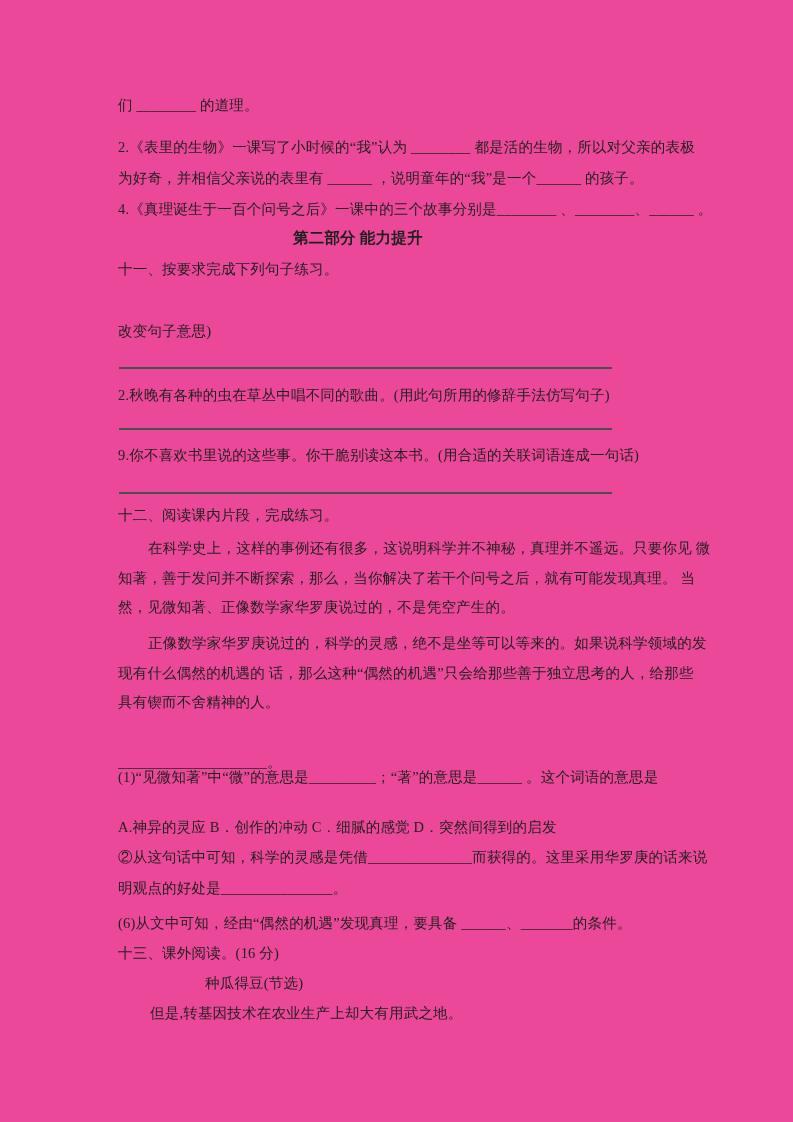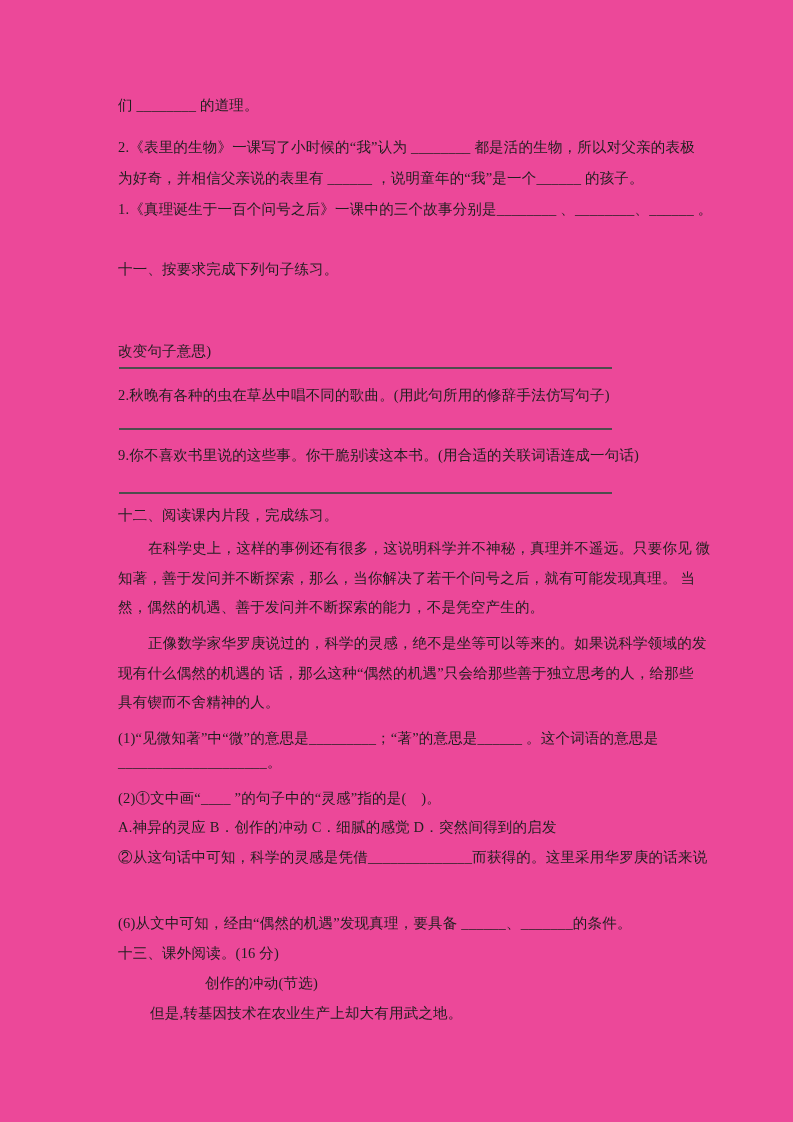--- a/index.html
+++ b/index.html
@@ -43,44 +43,45 @@
 </style>
 </head>
 <body>
 
 <div class="page">
   <div class="doc">
 
     <div class="ln" style="top:90px">们 ________ 的道理。</div>
     <div class="ln" style="top:132px">2.《表里的生物》一课写了小时候的“我”认为 ________ 都是活的生物，所以对父亲的表极</div>
     <div class="ln" style="top:163px">为好奇，并相信父亲说的表里有 ______ ，说明童年的“我”是一个______ 的孩子。</div>
-    <div class="ln" style="top:194px">1.《真理诞生于一百个问号之后》一课中的三个故事分别是________ 、________、______ 。</div>
+    <div class="ln" style="top:194px">4.《真理诞生于一百个问号之后》一课中的三个故事分别是________ 、________、______ 。</div>
 
+    <div class="ln heading" style="top:223px; left:175px">第二部分 能力提升</div>
 
     <div class="ln" style="top:254px">十一、按要求完成下列句子练习。</div>
-    <div class="ln" style="top:336px">改变句子意思)</div>
+    <div class="ln" style="top:316px">改变句子意思)</div>
     <div class="rule" style="top:367px"></div>
     <div class="ln" style="top:380px">2.秋晚有各种的虫在草丛中唱不同的歌曲。(用此句所用的修辞手法仿写句子)</div>
     <div class="rule" style="top:428px"></div>
     <div class="ln" style="top:440px">9.你不喜欢书里说的这些事。你干脆别读这本书。(用合适的关联词语连成一句话)</div>
     <div class="rule" style="top:492px"></div>
 
     <div class="ln" style="top:500px">十二、阅读课内片段，完成练习。</div>
     <div class="ln indent" style="top:533px">在科学史上，这样的事例还有很多，这说明科学并不神秘，真理并不遥远。只要你见 微</div>
     <div class="ln" style="top:563px">知著，善于发问并不断探索，那么，当你解决了若干个问号之后，就有可能发现真理。  当</div>
-    <div class="ln" style="top:592px">然，偶然的机遇、善于发问并不断探索的能力，不是凭空产生的。</div>
+    <div class="ln" style="top:592px">然，见微知著、正像数学家华罗庚说过的，不是凭空产生的。</div>
     <div class="ln indent" style="top:628px">正像数学家华罗庚说过的，科学的灵感，绝不是坐等可以等来的。如果说科学领域的发</div>
     <div class="ln" style="top:658px">现有什么偶然的机遇的 话，那么这种“偶然的机遇”只会给那些善于独立思考的人，给那些</div>
     <div class="ln" style="top:687px">具有锲而不舍精神的人。</div>
 
-    <div class="ln" style="top:723px">(1)“见微知著”中“微”的意思是_________；“著”的意思是______ 。这个词语的意思是</div>
+    <div class="ln" style="top:762px">(1)“见微知著”中“微”的意思是_________；“著”的意思是______ 。这个词语的意思是</div>
     <div class="ln" style="top:747px">____________________。</div>
-    <div class="ln" style="top:783px">(2)①文中画“____ ”的句子中的“灵感”指的是(　)。</div>
     <div class="ln" style="top:842px">②从这句话中可知，科学的灵感是凭借______________而获得的。这里采用华罗庚的话来说</div>
     <div class="ln" style="top:812px">A.神异的灵应 B．创作的冲动 C．细腻的感觉 D．突然间得到的启发</div>
+    <div class="ln" style="top:873px">明观点的好处是_______________。</div>
     <div class="ln" style="top:908px">(6)从文中可知，经由“偶然的机遇”发现真理，要具备 ______、_______的条件。</div>
 
     <div class="ln" style="top:938px">十三、课外阅读。(16 分)</div>
-    <div class="ln" style="top:968px; left:87px">创作的冲动(节选)</div>
+    <div class="ln" style="top:968px; left:87px">种瓜得豆(节选)</div>
     <div class="ln" style="top:998px; left:32px">但是,转基因技术在农业生产上却大有用武之地。</div>
 
   </div>
 </div>
 
 </body></html>

